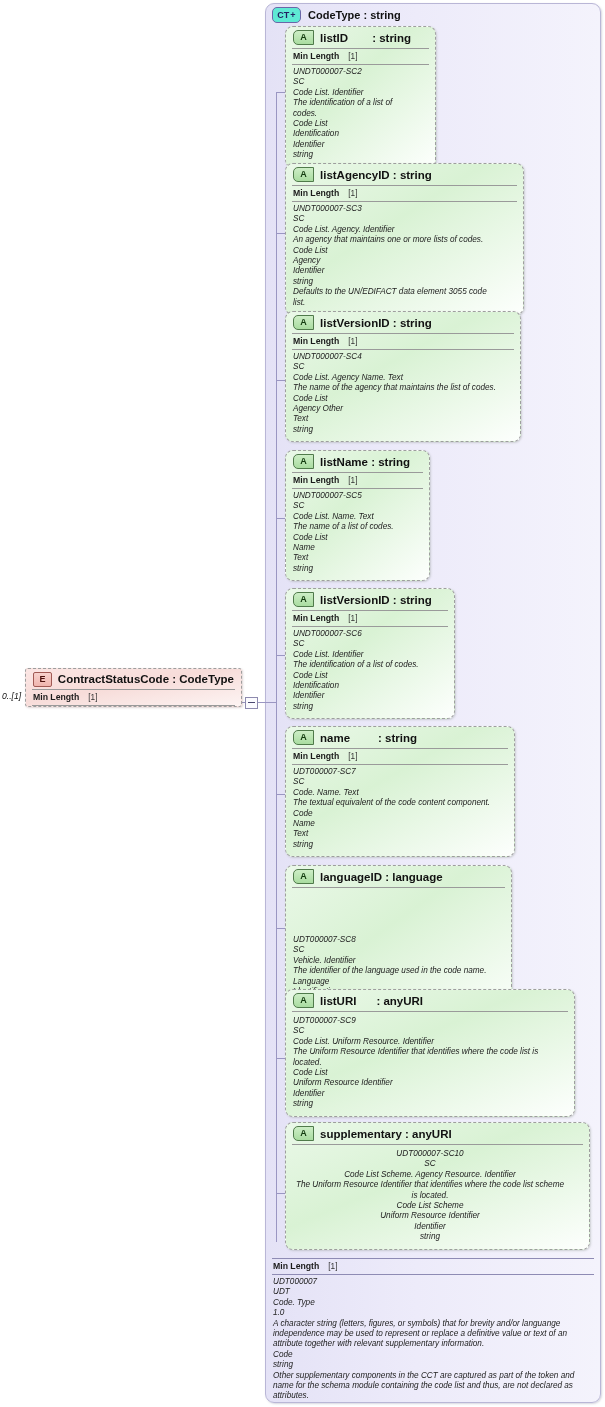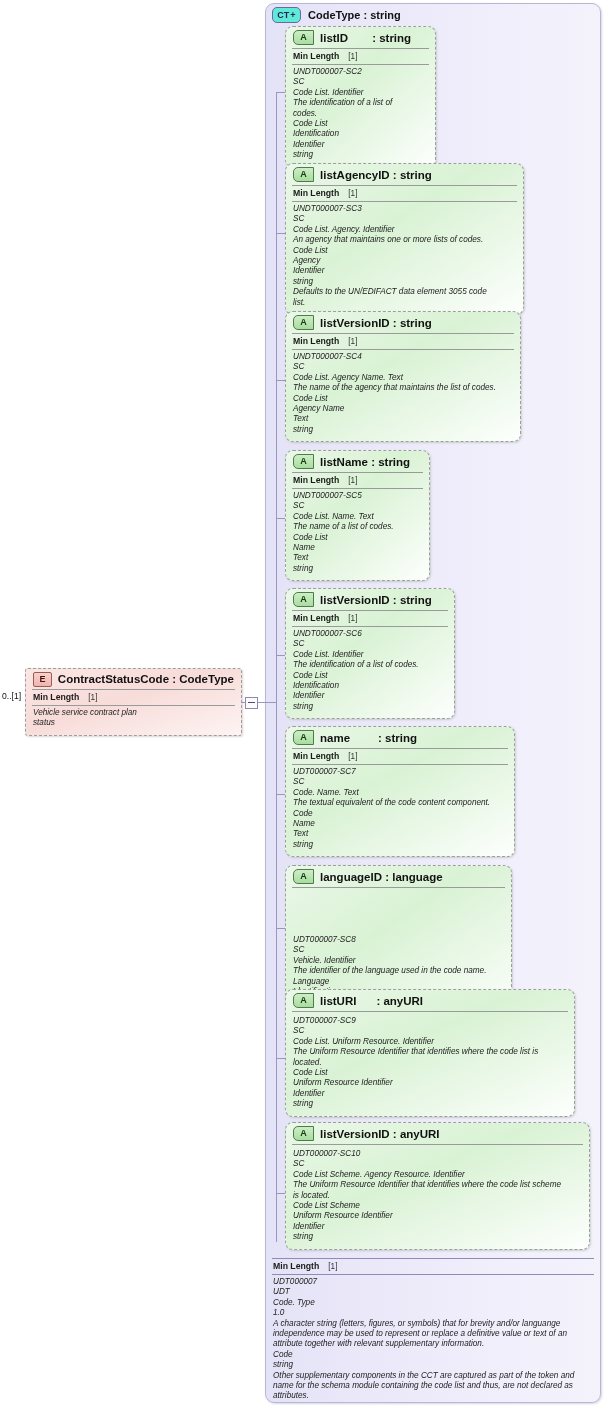--- a/index.html
+++ b/index.html
@@ -87,21 +87,21 @@
     box-sizing:border-box;z-index:5;
   }
   #el-box .attr-head{height:20px;padding:3px 7px;}
   .e-badge{
     display:inline-flex;align-items:center;justify-content:center;
     width:19px;height:13px;border:1px solid #a05a54;border-radius:2px;
     background:linear-gradient(to bottom,#f7d2cd,#efb5ae);
     color:#4a100c;font-size:9px;font-weight:bold;line-height:1;
   }
   #cardinality{
-    position:absolute;left:2px;top:691px;font-size:8.6px;
+    position:absolute;left:2px;top:691px;font-size:8.6px;font-style:italic;
     color:#111;z-index:6;white-space:nowrap;
   }
   #link-line{
     position:absolute;left:242px;top:702px;width:34px;height:1px;
     background:#9a96c2;z-index:3;
   }
   #collapse-box{
     position:absolute;left:245px;top:697px;width:11px;height:10px;
     border:1px solid #8d8aae;background:#fbfbfe;z-index:6;
   }
@@ -167,21 +167,21 @@
   <div class="attr-head">
     <span class="a-badge">A</span>
     <span class="a-name">listVersionID : string</span>
   </div>
   <div class="sep"></div>
   <div class="facet">
     <span class="fname">Min Length</span>
     <span class="fval">[1]</span>
   </div>
   <div class="sep"></div>
-  <div class="doc"><div>UNDT000007-SC4</div><div>SC</div><div>Code List. Agency Name. Text</div><div>The name of the agency that maintains the list of codes.</div><div>Code List</div><div>Agency Name</div><div>Text</div><div>string</div></div>
+  <div class="doc"><div>UNDT000007-SC4</div><div>SC</div><div>Code List. Agency Name. Text</div><div>The name of the agency that maintains the list of codes.</div><div>Code List</div><div>Agency Other</div><div>Text</div><div>string</div></div>
 </div>
 
 <div class="attr" style="left:285px;top:450px;width:145px;">
   <div class="attr-head">
     <span class="a-badge">A</span>
     <span class="a-name">listName : string</span>
   </div>
   <div class="sep"></div>
   <div class="facet">
     <span class="fname">Min Length</span>
@@ -235,24 +235,24 @@
     <span class="a-name">listURI</span>
     <span class="a-name" style="margin-left:14px;text-align:center;">: anyURI</span>
   </div>
   <div class="sep"></div>
   <div class="doc" style="padding-top:4px;"><div>UDT000007-SC9</div><div>SC</div><div>Code List. Uniform Resource. Identifier</div><div>The Uniform Resource Identifier that identifies where the code list is located.</div><div>Code List</div><div>Uniform Resource Identifier</div><div>Identifier</div><div>string</div></div>
 </div>
 
 <div class="attr" style="left:285px;top:1122px;width:305px;">
   <div class="attr-head">
     <span class="a-badge">A</span>
-    <span class="a-name">listVersionID : anyURI</span>
-  </div>
-  <div class="sep"></div>
-  <div class="doc" style="padding-top:4px;"><div>UDT000007-SC10</div><div>SC</div><div>Code List Scheme. Agency Resource. Identifier</div><div>The Uniform Resource Identifier that identifies where the code list scheme is located.</div><div>Code List Scheme</div><div>Uniform Resource Identifier</div><div>Identifier</div><div>string</div></div>
+    <span class="a-name">supplementary : anyURI</span>
+  </div>
+  <div class="sep"></div>
+  <div class="doc" style="padding-top:4px;text-align:center;"><div>UDT000007-SC10</div><div>SC</div><div>Code List Scheme. Agency Resource. Identifier</div><div>The Uniform Resource Identifier that identifies where the code list scheme is located.</div><div>Code List Scheme</div><div>Uniform Resource Identifier</div><div>Identifier</div><div>string</div></div>
 </div>
 
 <div id="ct-foot">
   <div class="sep"></div>
   <div class="facet">
     <span class="fname">Min Length</span>
     <span class="fval">[1]</span>
   </div>
   <div class="sep"></div>
   <div class="doc"><div>UDT000007</div><div>UDT</div><div>Code. Type</div><div>1.0</div><div>A character string (letters, figures, or symbols) that for brevity and/or languange independence may be used to represent or replace a definitive value or text of an attribute together with relevant supplementary information.</div><div>Code</div><div>string</div><div>Other supplementary components in the CCT are captured as part of the token and name for the schema module containing the code list and thus, are not declared as attributes.</div></div>
@@ -266,14 +266,13 @@
   <div class="attr-head">
     <span class="e-badge">E</span>
     <span class="a-name">ContractStatusCode : CodeType</span>
   </div>
   <div class="sep"></div>
   <div class="facet">
     <span class="fname">Min Length</span>
     <span class="fval">[1]</span>
   </div>
   <div class="sep"></div>
-  <div class="doc"><div>Vehicle service contract plan</div><div>status</div></div>
 </div>
 
 </body></html>

